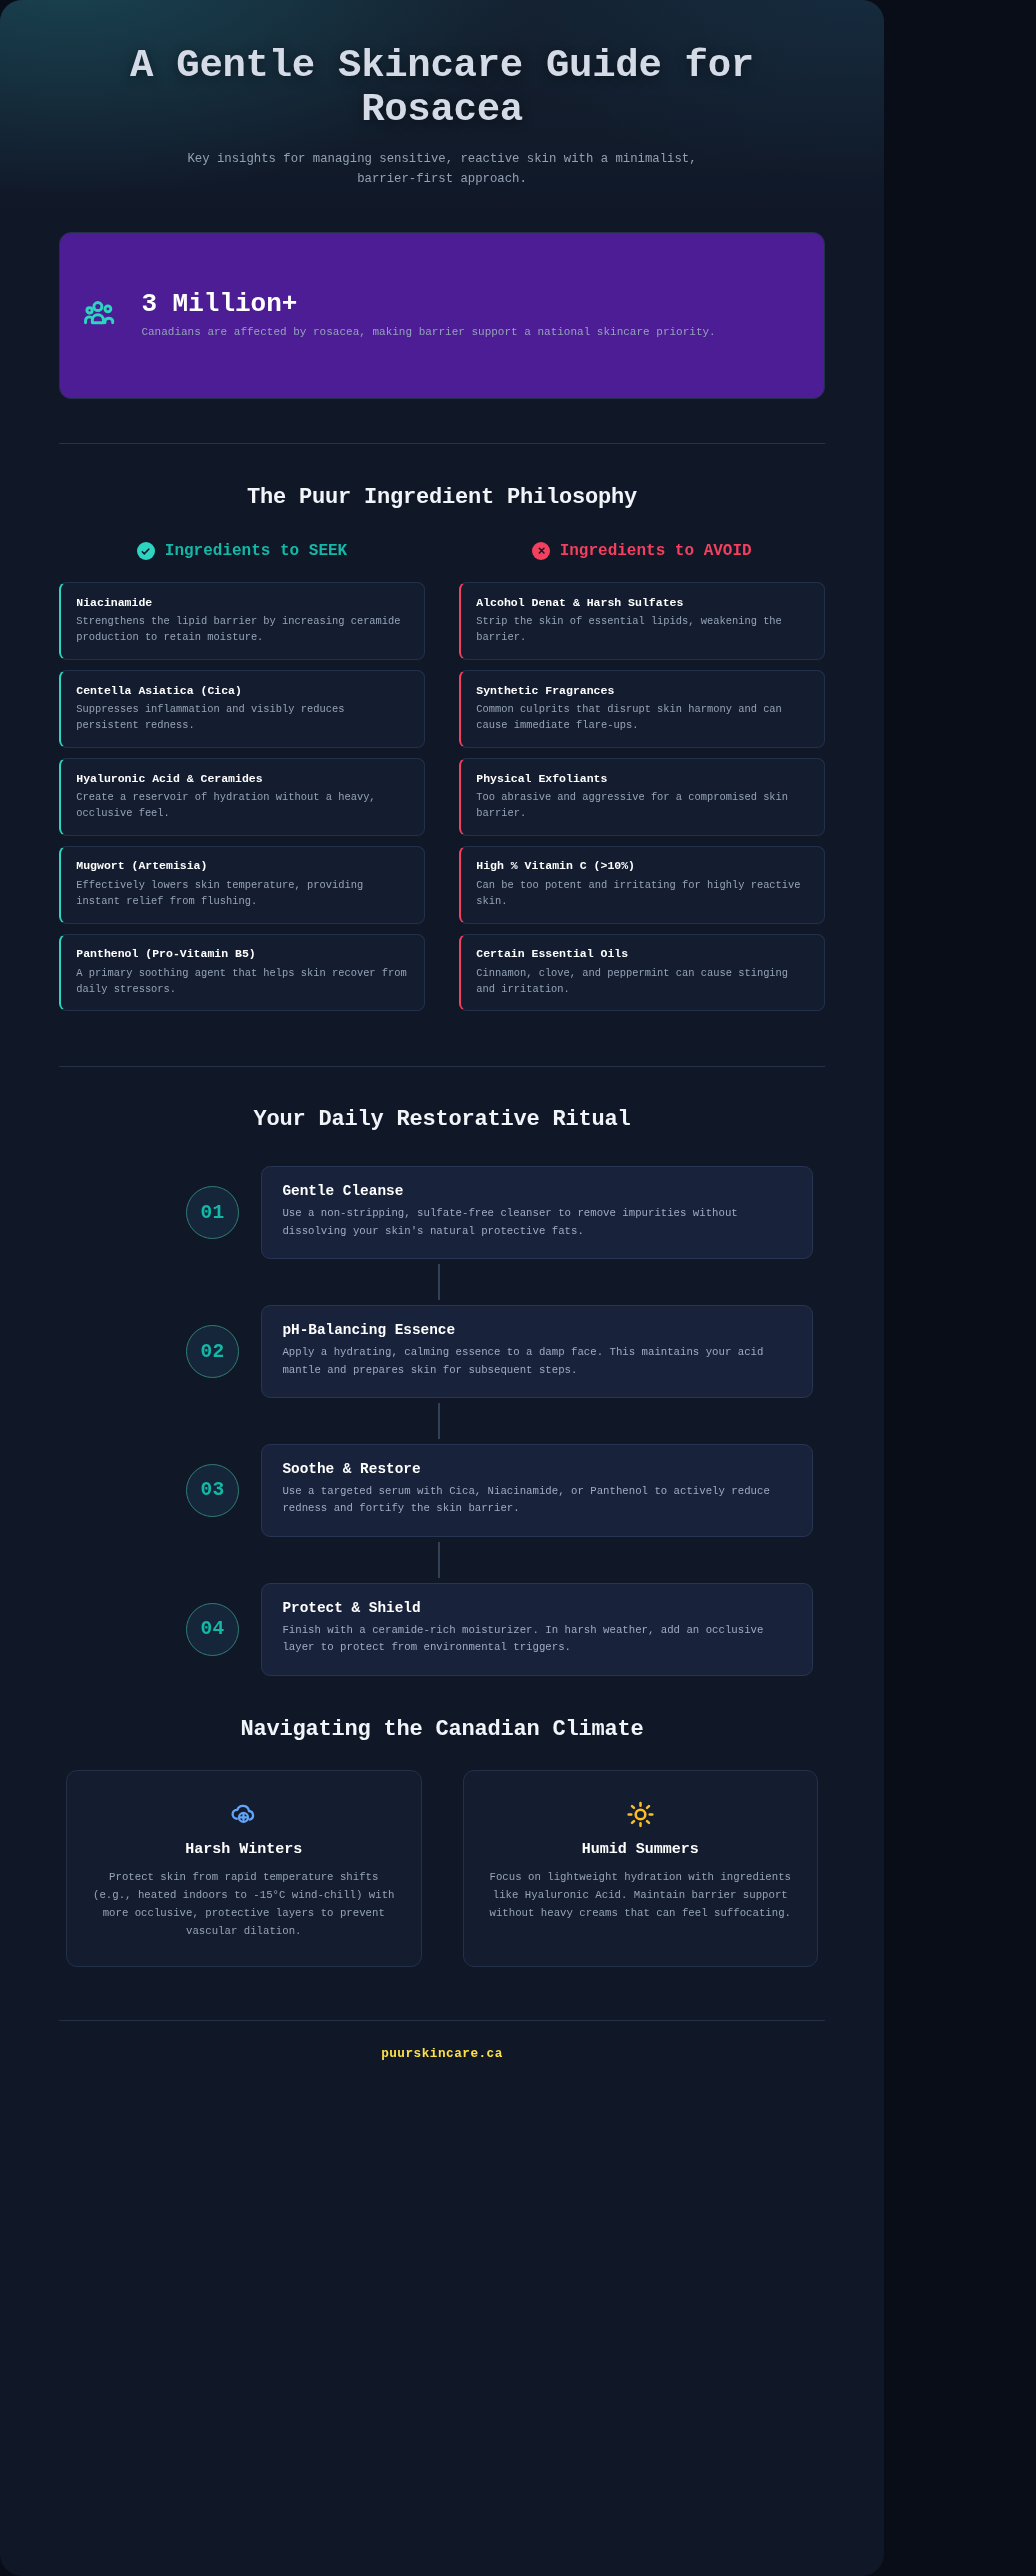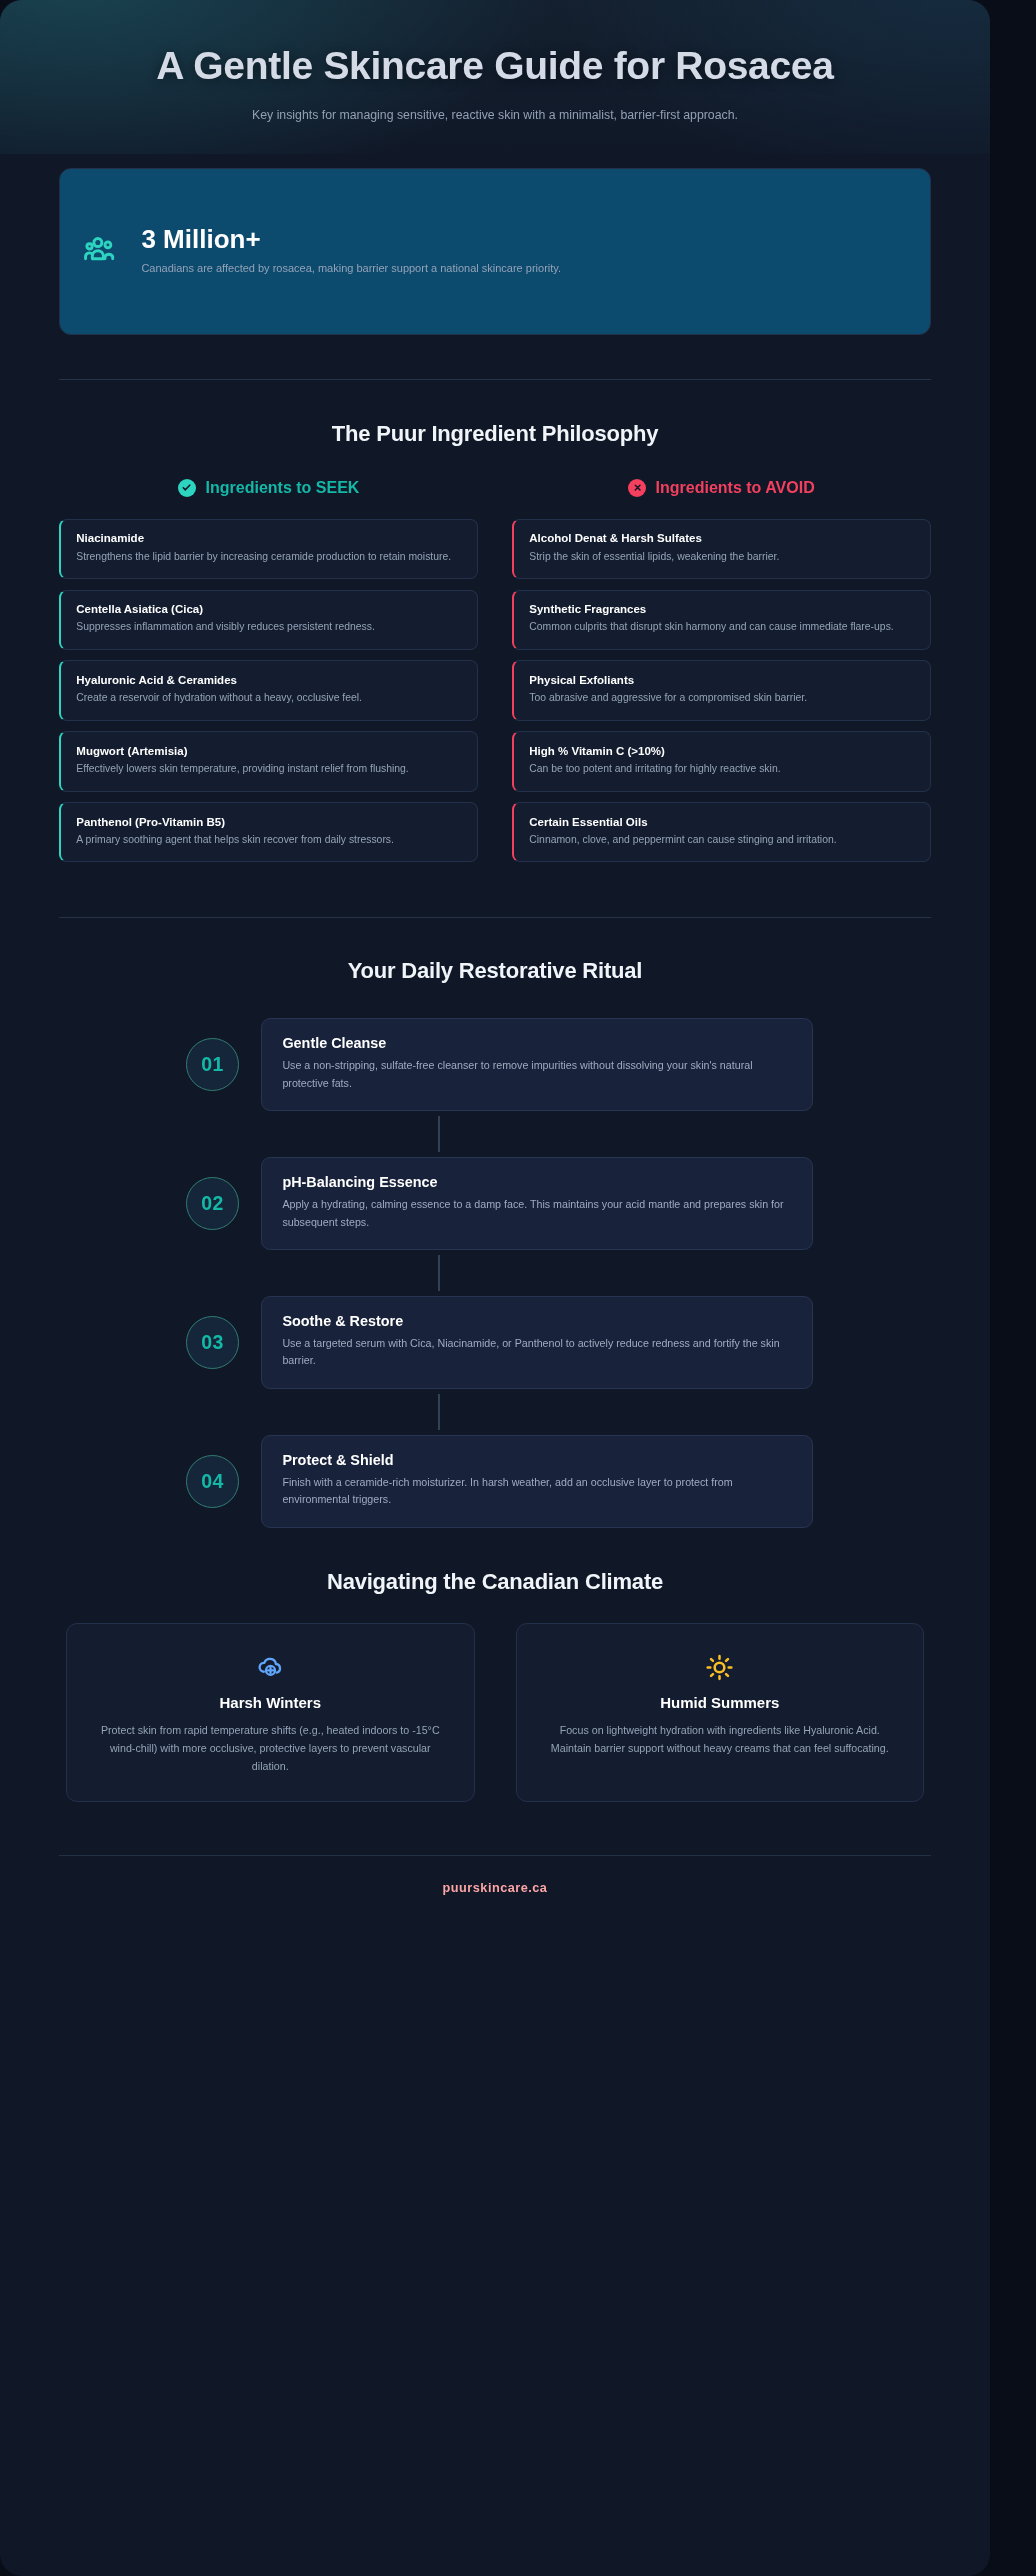--- a/index.html
+++ b/index.html
@@ -5,27 +5,28 @@
   * { box-sizing: border-box; margin: 0; padding: 0; }
 
   html, body {
     width: 1036px;
     background: #080d17;
     font-family: "Liberation Sans", sans-serif;
     -webkit-font-smoothing: antialiased;
   }
 
   .page {
-    width: 990px;
+    width: 884px;
     min-height: 2576px;
     background: #101828;
     border-radius: 22px;
     overflow: hidden;
     position: relative;
     padding: 0 0 0 0;
+    font-family: Liberation Mono, monospace;
   }
 
   
   .hero {
     position: relative;
     padding: 44px 59px 29px 59px;
     background:
       radial-gradient(764px 357px at 8% -12%, rgba(26,72,86,0.85) 0%, rgba(16,24,40,0) 62%),
       radial-gradient(645px 323px at 96% -6%, rgba(22,52,74,0.55) 0%, rgba(16,24,40,0) 60%),
       linear-gradient(180deg, #14202f 0%, #101828 100%);
@@ -52,21 +53,21 @@
   .stats {
     display: flex;
     gap: 28px;
     padding: 13.6px 59px 0 59px;
   }
   .stat-card {
     flex: 1;
     display: flex;
     align-items: center;
     gap: 20.4px;
-    background: #0c4a6e;
+    background: #4c1d95;
     border: 0.8px solid #22304a;
     border-radius: 12px;
     padding: 16px 24px;
     min-height: 167px;
   }
   .stat-icon { flex: 0 0 auto; color: #2dd4bf; }
   .stat-body { flex: 1; }
   .stat-value {
     font-size: 26px;
     font-weight: 700;
@@ -223,21 +224,21 @@
     height: 0.8px;
     background: #222f46;
     margin: 53px 59px 0 59px;
   }
   .footer {
     text-align: center;
     padding: 25.5px 0 37px 0;
     font-size: 12.7px;
     font-weight: 700;
     letter-spacing: 0.5px;
-    color: #fca5a5;
+    color: #fde047;
   }
 </style>
 </head>
 <body>
 
 <div class="page">
 
   <div class="hero">
     <h1 class="hero-title">A Gentle Skincare Guide for Rosacea</h1>
     <p class="hero-sub">Key insights for managing sensitive, reactive skin with a minimalist, barrier-first approach.</p>

